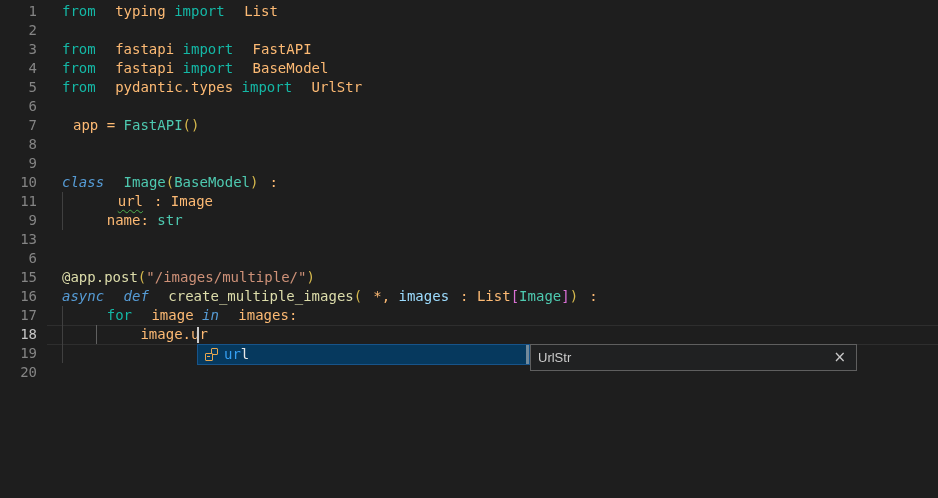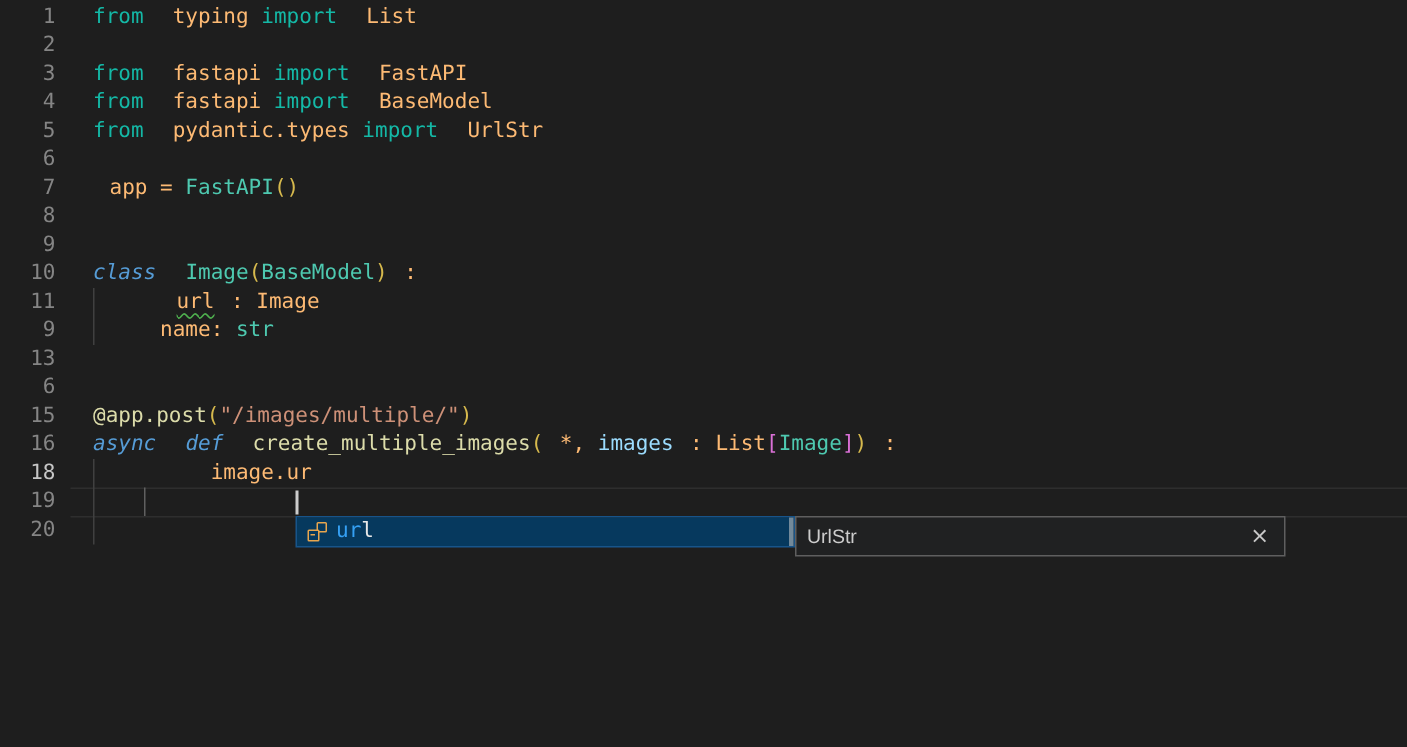--- a/index.html
+++ b/index.html
@@ -108,20 +108,21 @@
       <div class="line"><div class="gutter">7</div><div class="code"><span class="tk-d">app = </span><span class="tk-ty">FastAPI</span><span class="tk-bg">()</span></div></div>
       <div class="line"><div class="gutter">8</div><div class="code"></div></div>
       <div class="line"><div class="gutter">9</div><div class="code"></div></div>
       <div class="line"><div class="gutter">10</div><div class="code"><span class="tk-kb">class</span><span class="tk-d"> </span><span class="tk-ty">Image</span><span class="tk-bg">(</span><span class="tk-ty">BaseModel</span><span class="tk-bg">)</span><span class="tk-d">:</span></div></div>
       <div class="line"><div class="gutter">11</div><div class="code"><span class="tk-d">    </span><span class="tk-d squiggle">url</span><span class="tk-d">: Image</span></div></div>
       <div class="line"><div class="gutter">9</div><div class="code"><span class="tk-d">    name: </span><span class="tk-ty">str</span></div></div>
       <div class="line"><div class="gutter">13</div><div class="code"></div></div>
       <div class="line"><div class="gutter">6</div><div class="code"></div></div>
       <div class="line"><div class="gutter">15</div><div class="code"><span class="tk-fn">@app.post</span><span class="tk-bg">(</span><span class="tk-st">"/images/multiple/"</span><span class="tk-bg">)</span></div></div>
       <div class="line"><div class="gutter">16</div><div class="code"><span class="tk-kb">async</span><span class="tk-d"> </span><span class="tk-kb">def</span><span class="tk-d"> </span><span class="tk-fn">create_multiple_images</span><span class="tk-bg">(</span><span class="tk-d">*, </span><span class="tk-pa">images</span><span class="tk-d">: List</span><span class="tk-bo">[</span><span class="tk-ty">Image</span><span class="tk-bo">]</span><span class="tk-bg">)</span><span class="tk-d">:</span></div></div>
+      <div class="line"><div class="gutter">17</div><div class="code"><span class="tk-d">    </span><span class="tk-kp">for</span><span class="tk-d"> image </span><span class="tk-kb">in</span><span class="tk-d"> images:</span></div></div>
       <div class="line"><div class="gutter active">18</div><div class="code"><span class="tk-d">        image.ur</span></div></div>
       <div class="line"><div class="gutter">19</div></div>
       <div class="line"><div class="gutter">20</div><div class="code"></div></div>
     </div>
 
   <div class="cursor"></div>
 
   <div class="suggest">
     <div class="suggest-row">
       <span class="field-icon">

